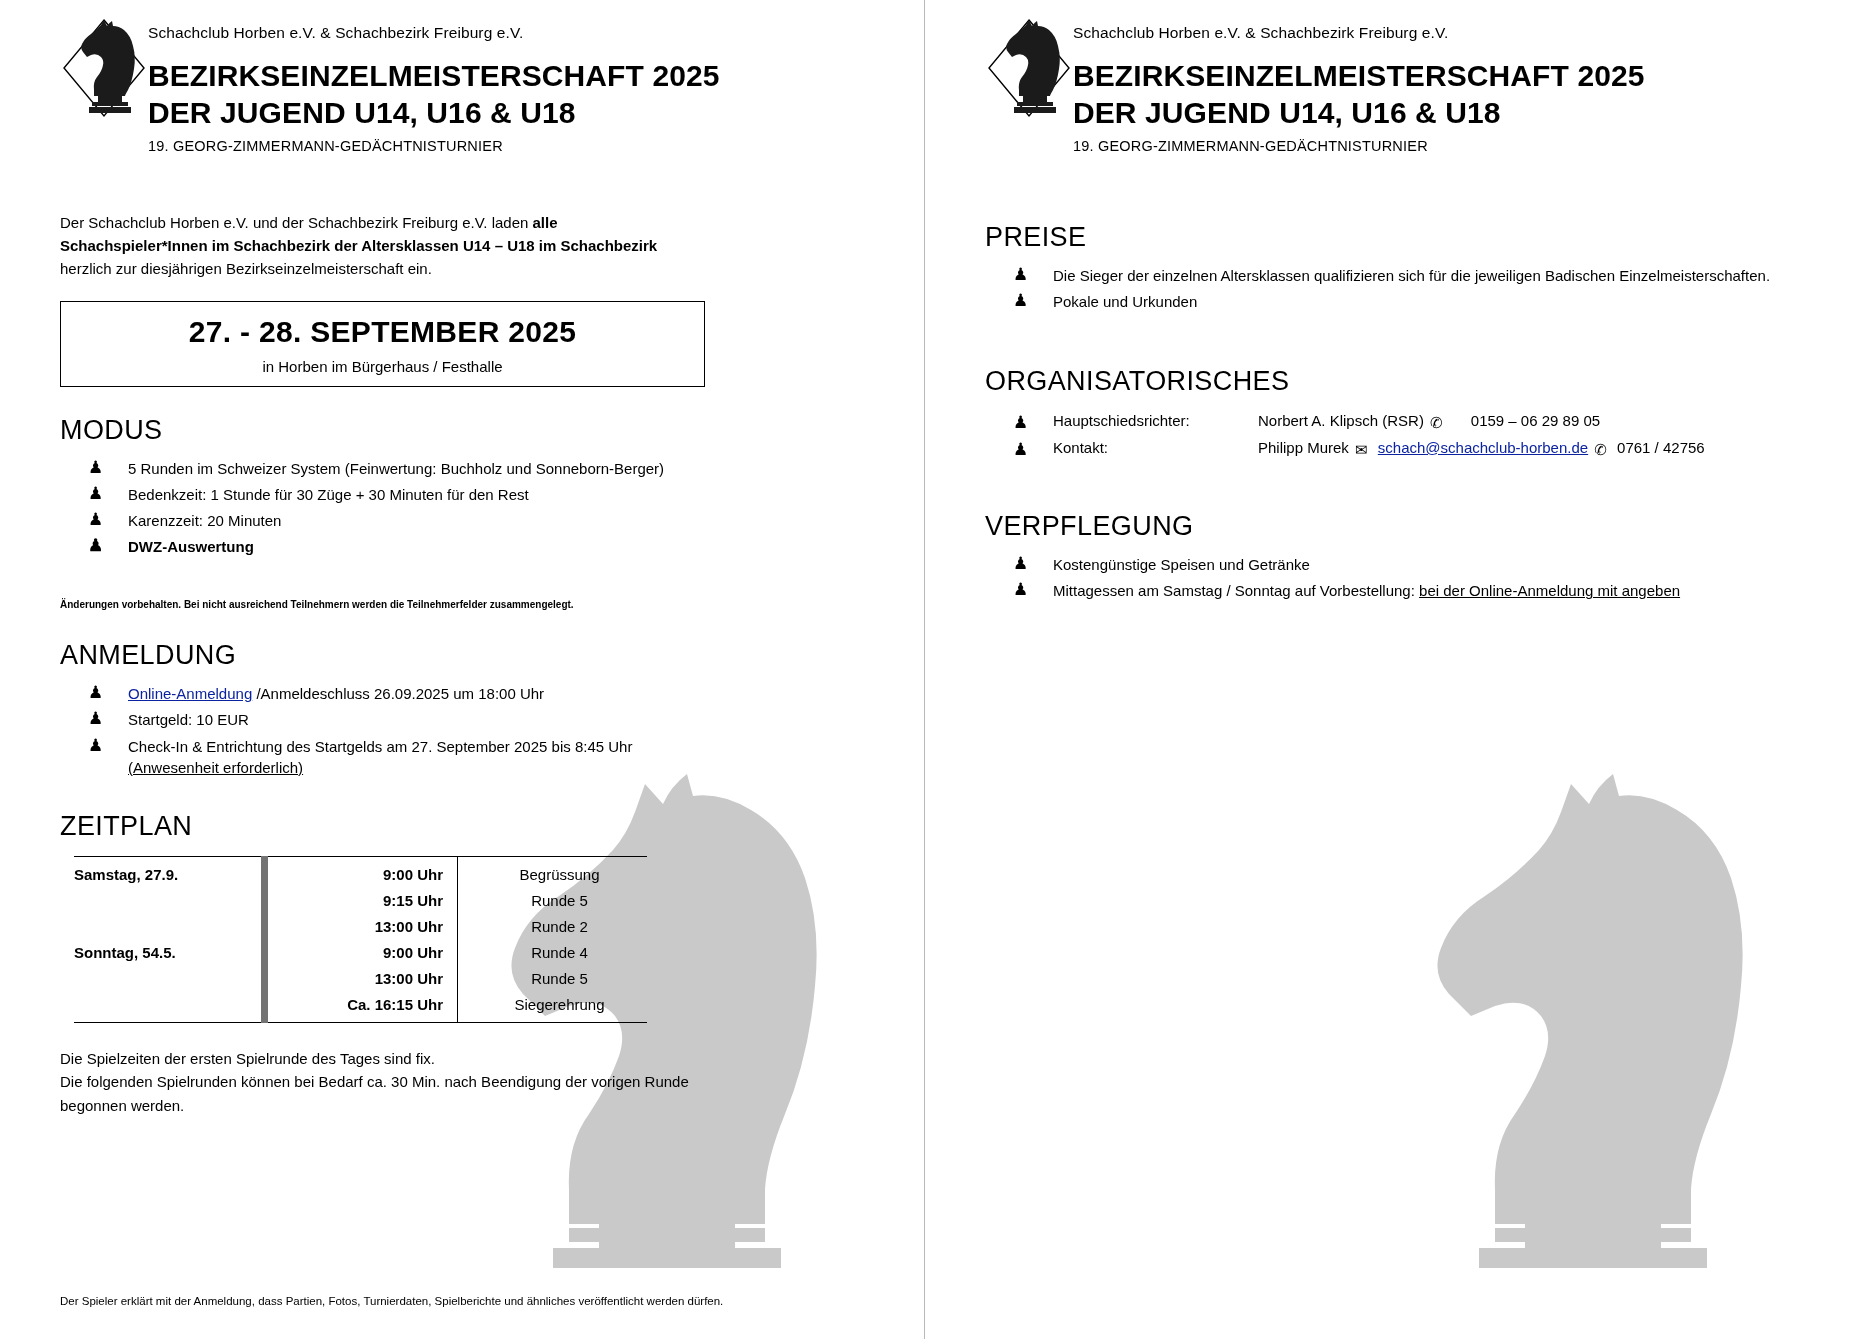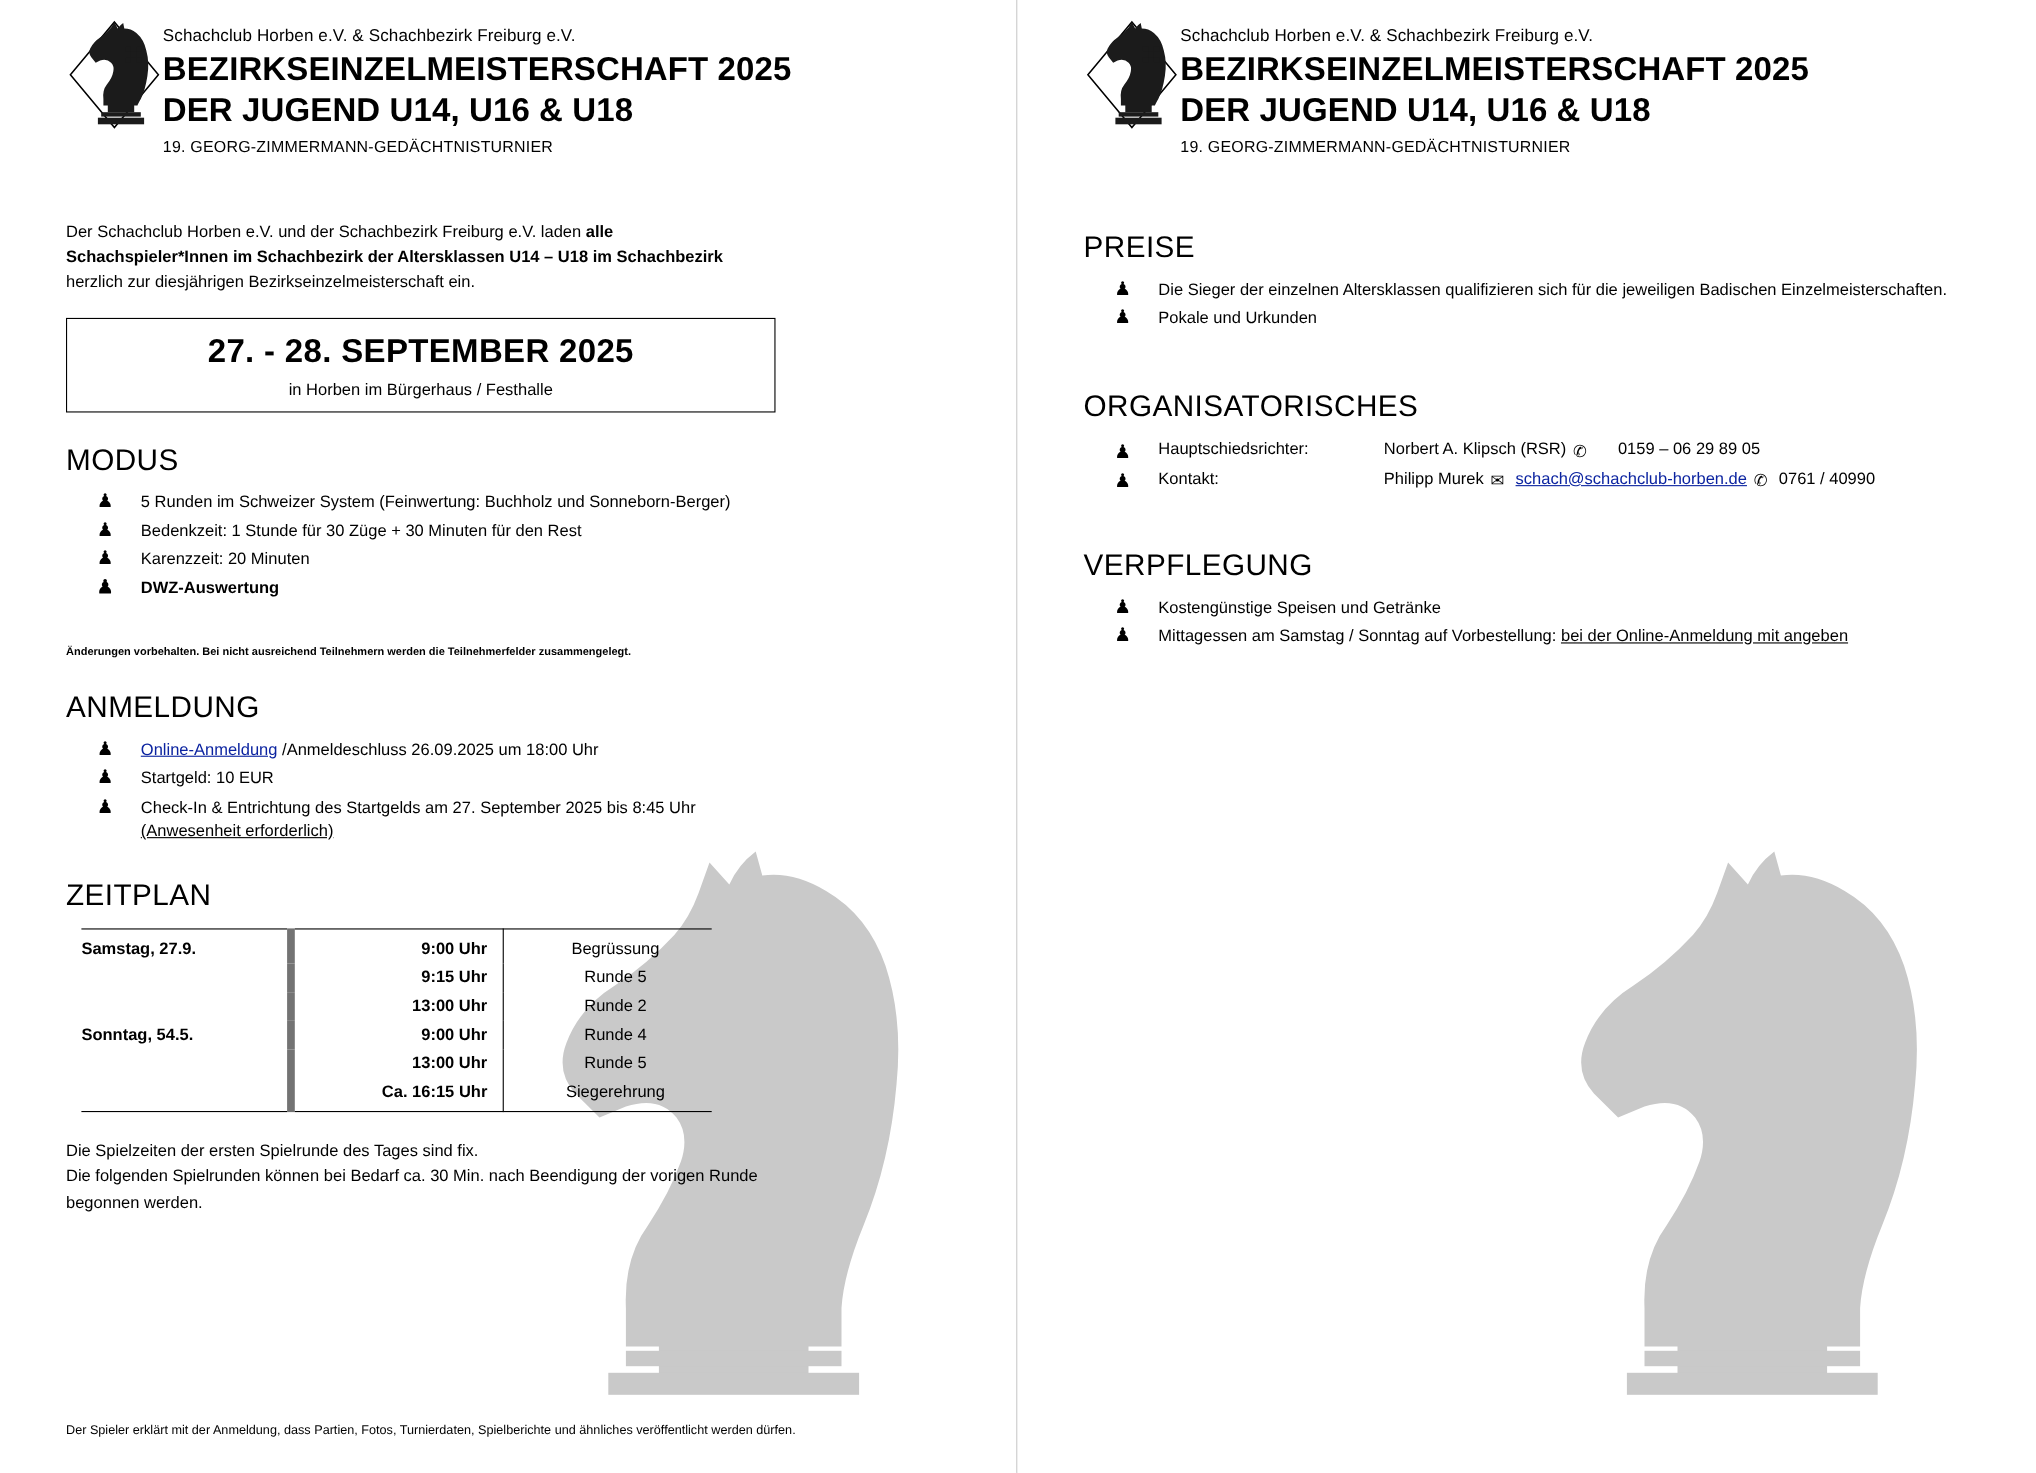--- a/index.html
+++ b/index.html
@@ -55,21 +55,21 @@
     width: 88px;
     height: 104px;
     flex: 0 0 88px;
     position: relative;
   }
   .logo svg { width: 100%; height: 100%; }
   .head-text { padding-top: 8px; }
   .club-line {
     font-size: 15.5px;
     letter-spacing: 0.1px;
-    margin-bottom: 4px;
+    margin-bottom: 16px;
   }
   .title-main {
     font-size: 30px;
     font-weight: bold;
     line-height: 1.22;
     letter-spacing: 0.1px;
   }
   .subtitle {
     font-size: 14.5px;
     letter-spacing: 0.2px;
@@ -413,21 +413,21 @@
             </td>
           </tr>
           <tr>
             <td class="bul">♟</td>
             <td class="lbl">Kontakt:</td>
             <td>
               <span>Philipp Murek</span>
               <span class="mail-icon">✉</span>
               <a class="link" href="#">schach@schachclub-horben.de</a>
               <span class="phone-icon">✆</span>
-              <span>0761 / 40990</span>
+              <span>0761 / 42756</span>
             </td>
           </tr>
         </tbody>
       </table>
 
       <h2 class="sec">VERPFLEGUNG</h2>
       <ul class="bullets">
         <li>
           <span class="bul">♟</span><span>Kostengünstige Speisen und Getränke</span>
         </li>

